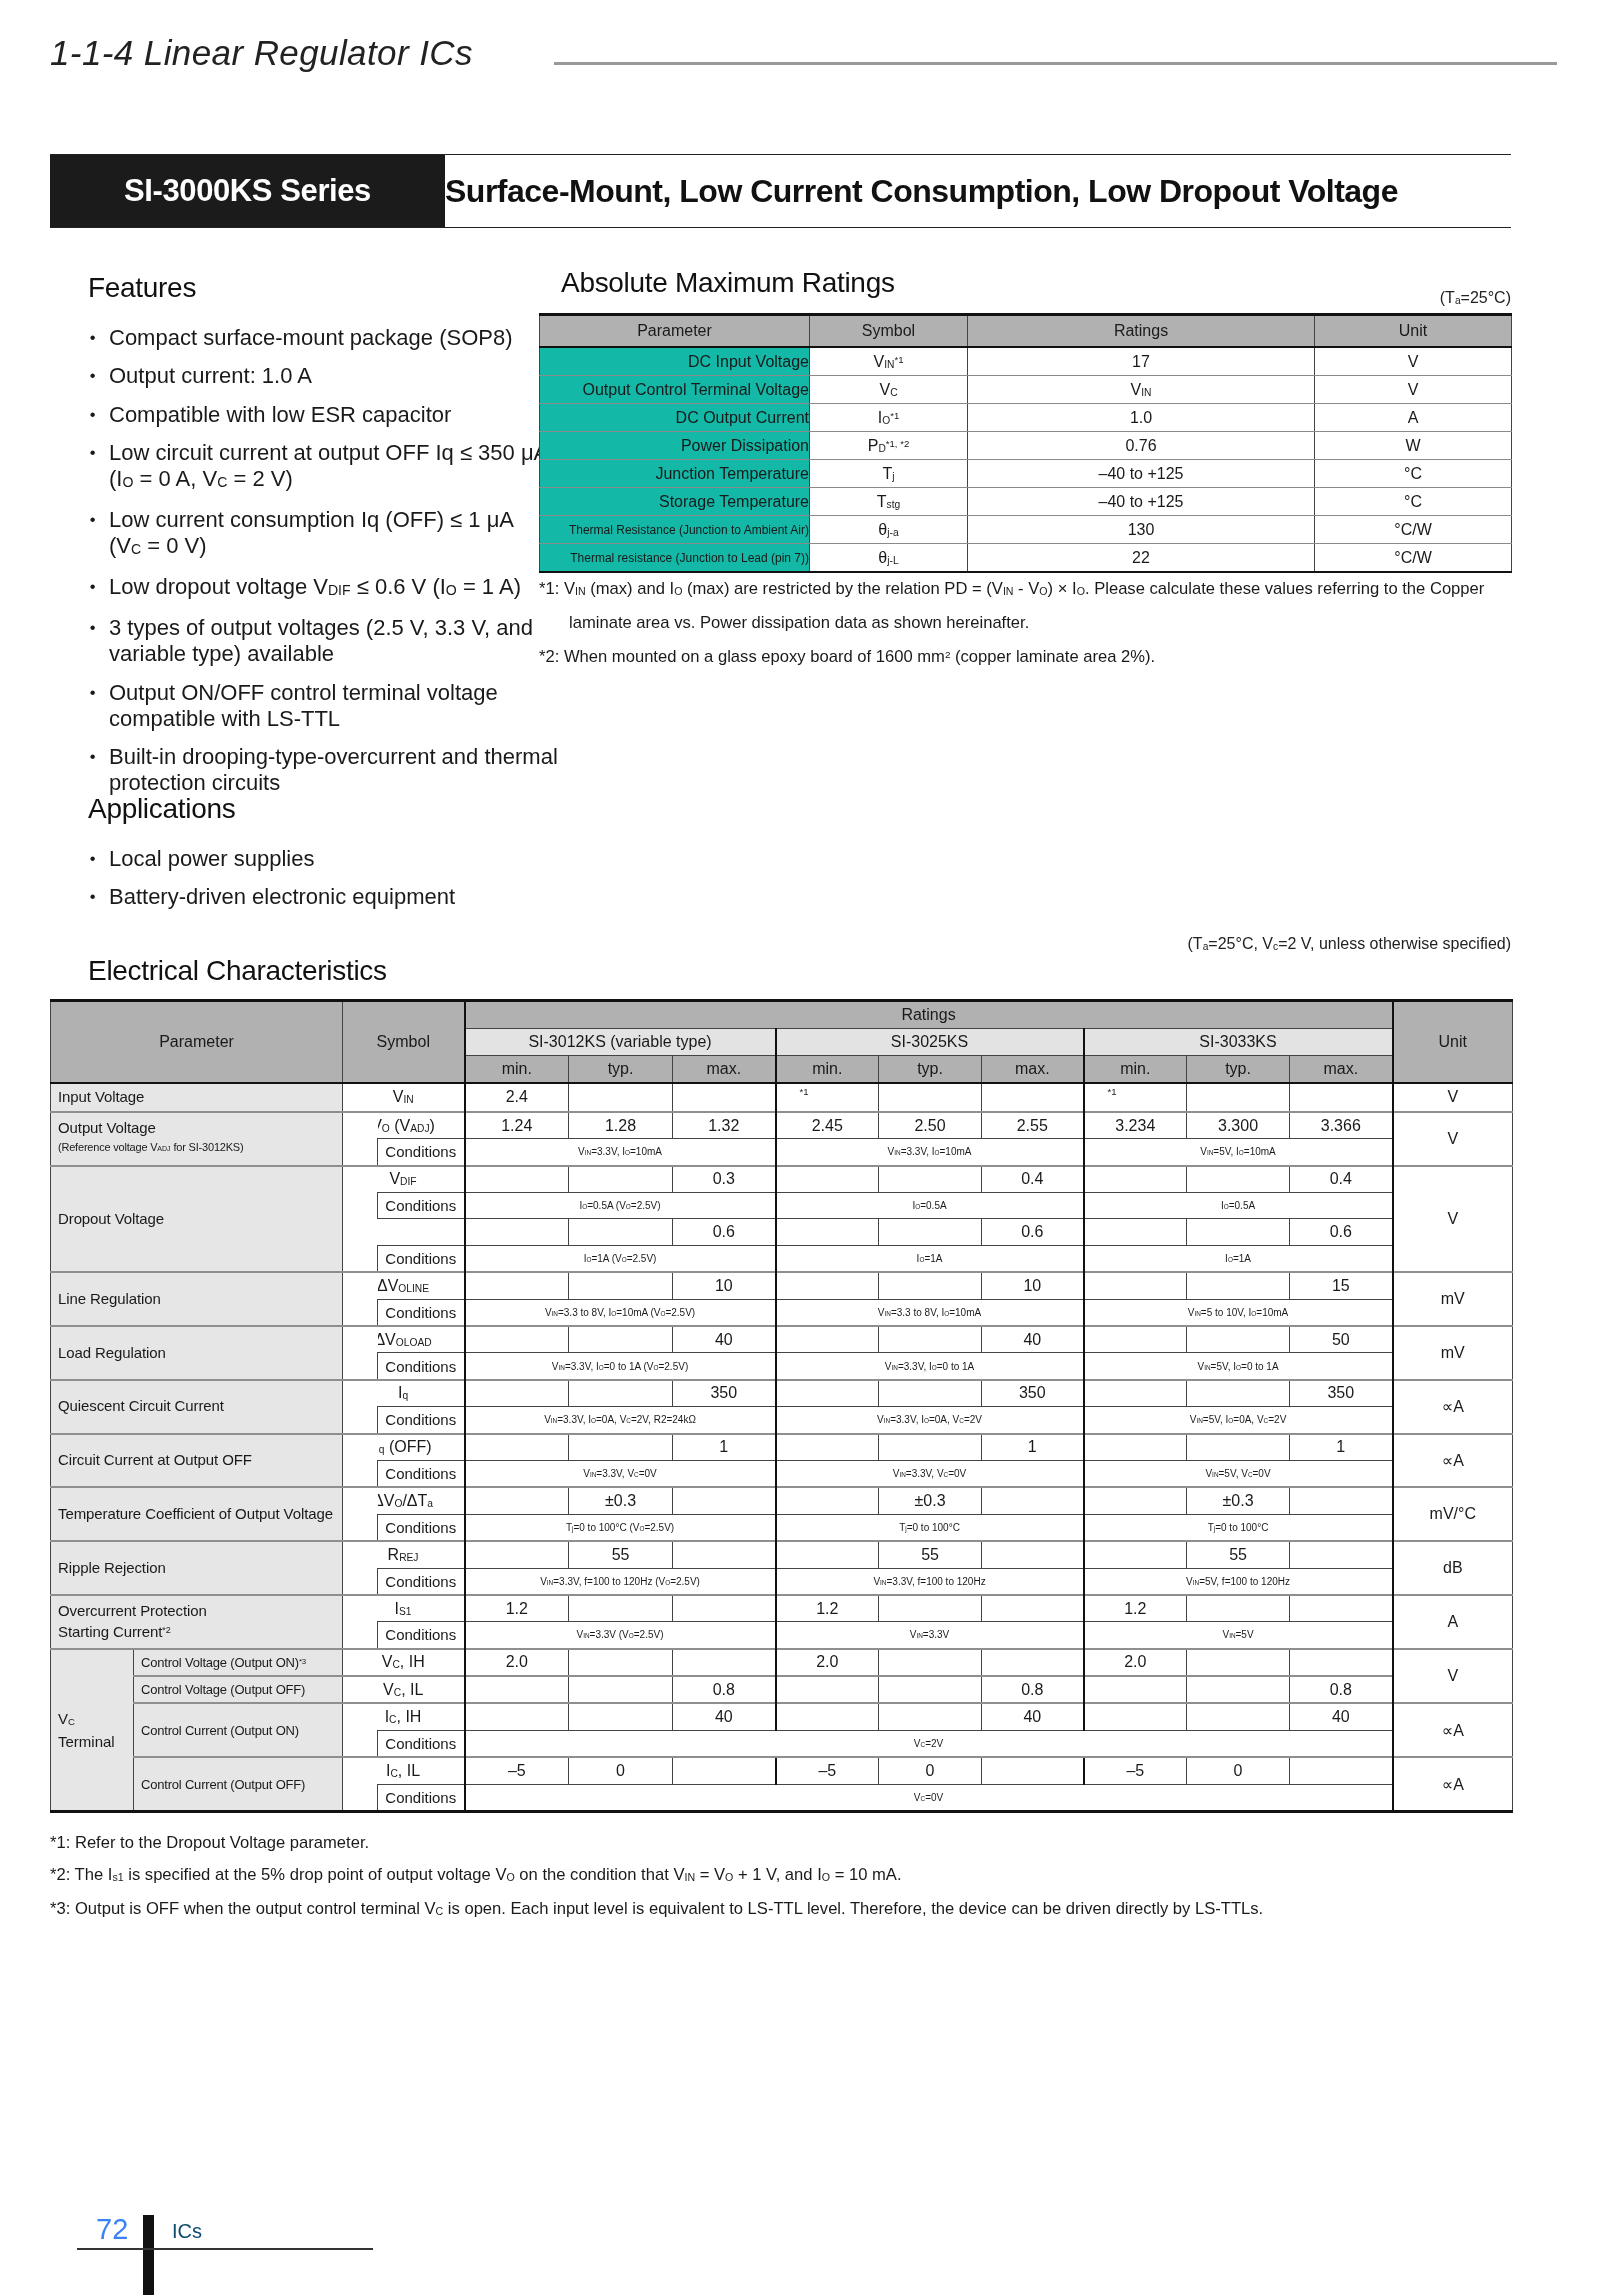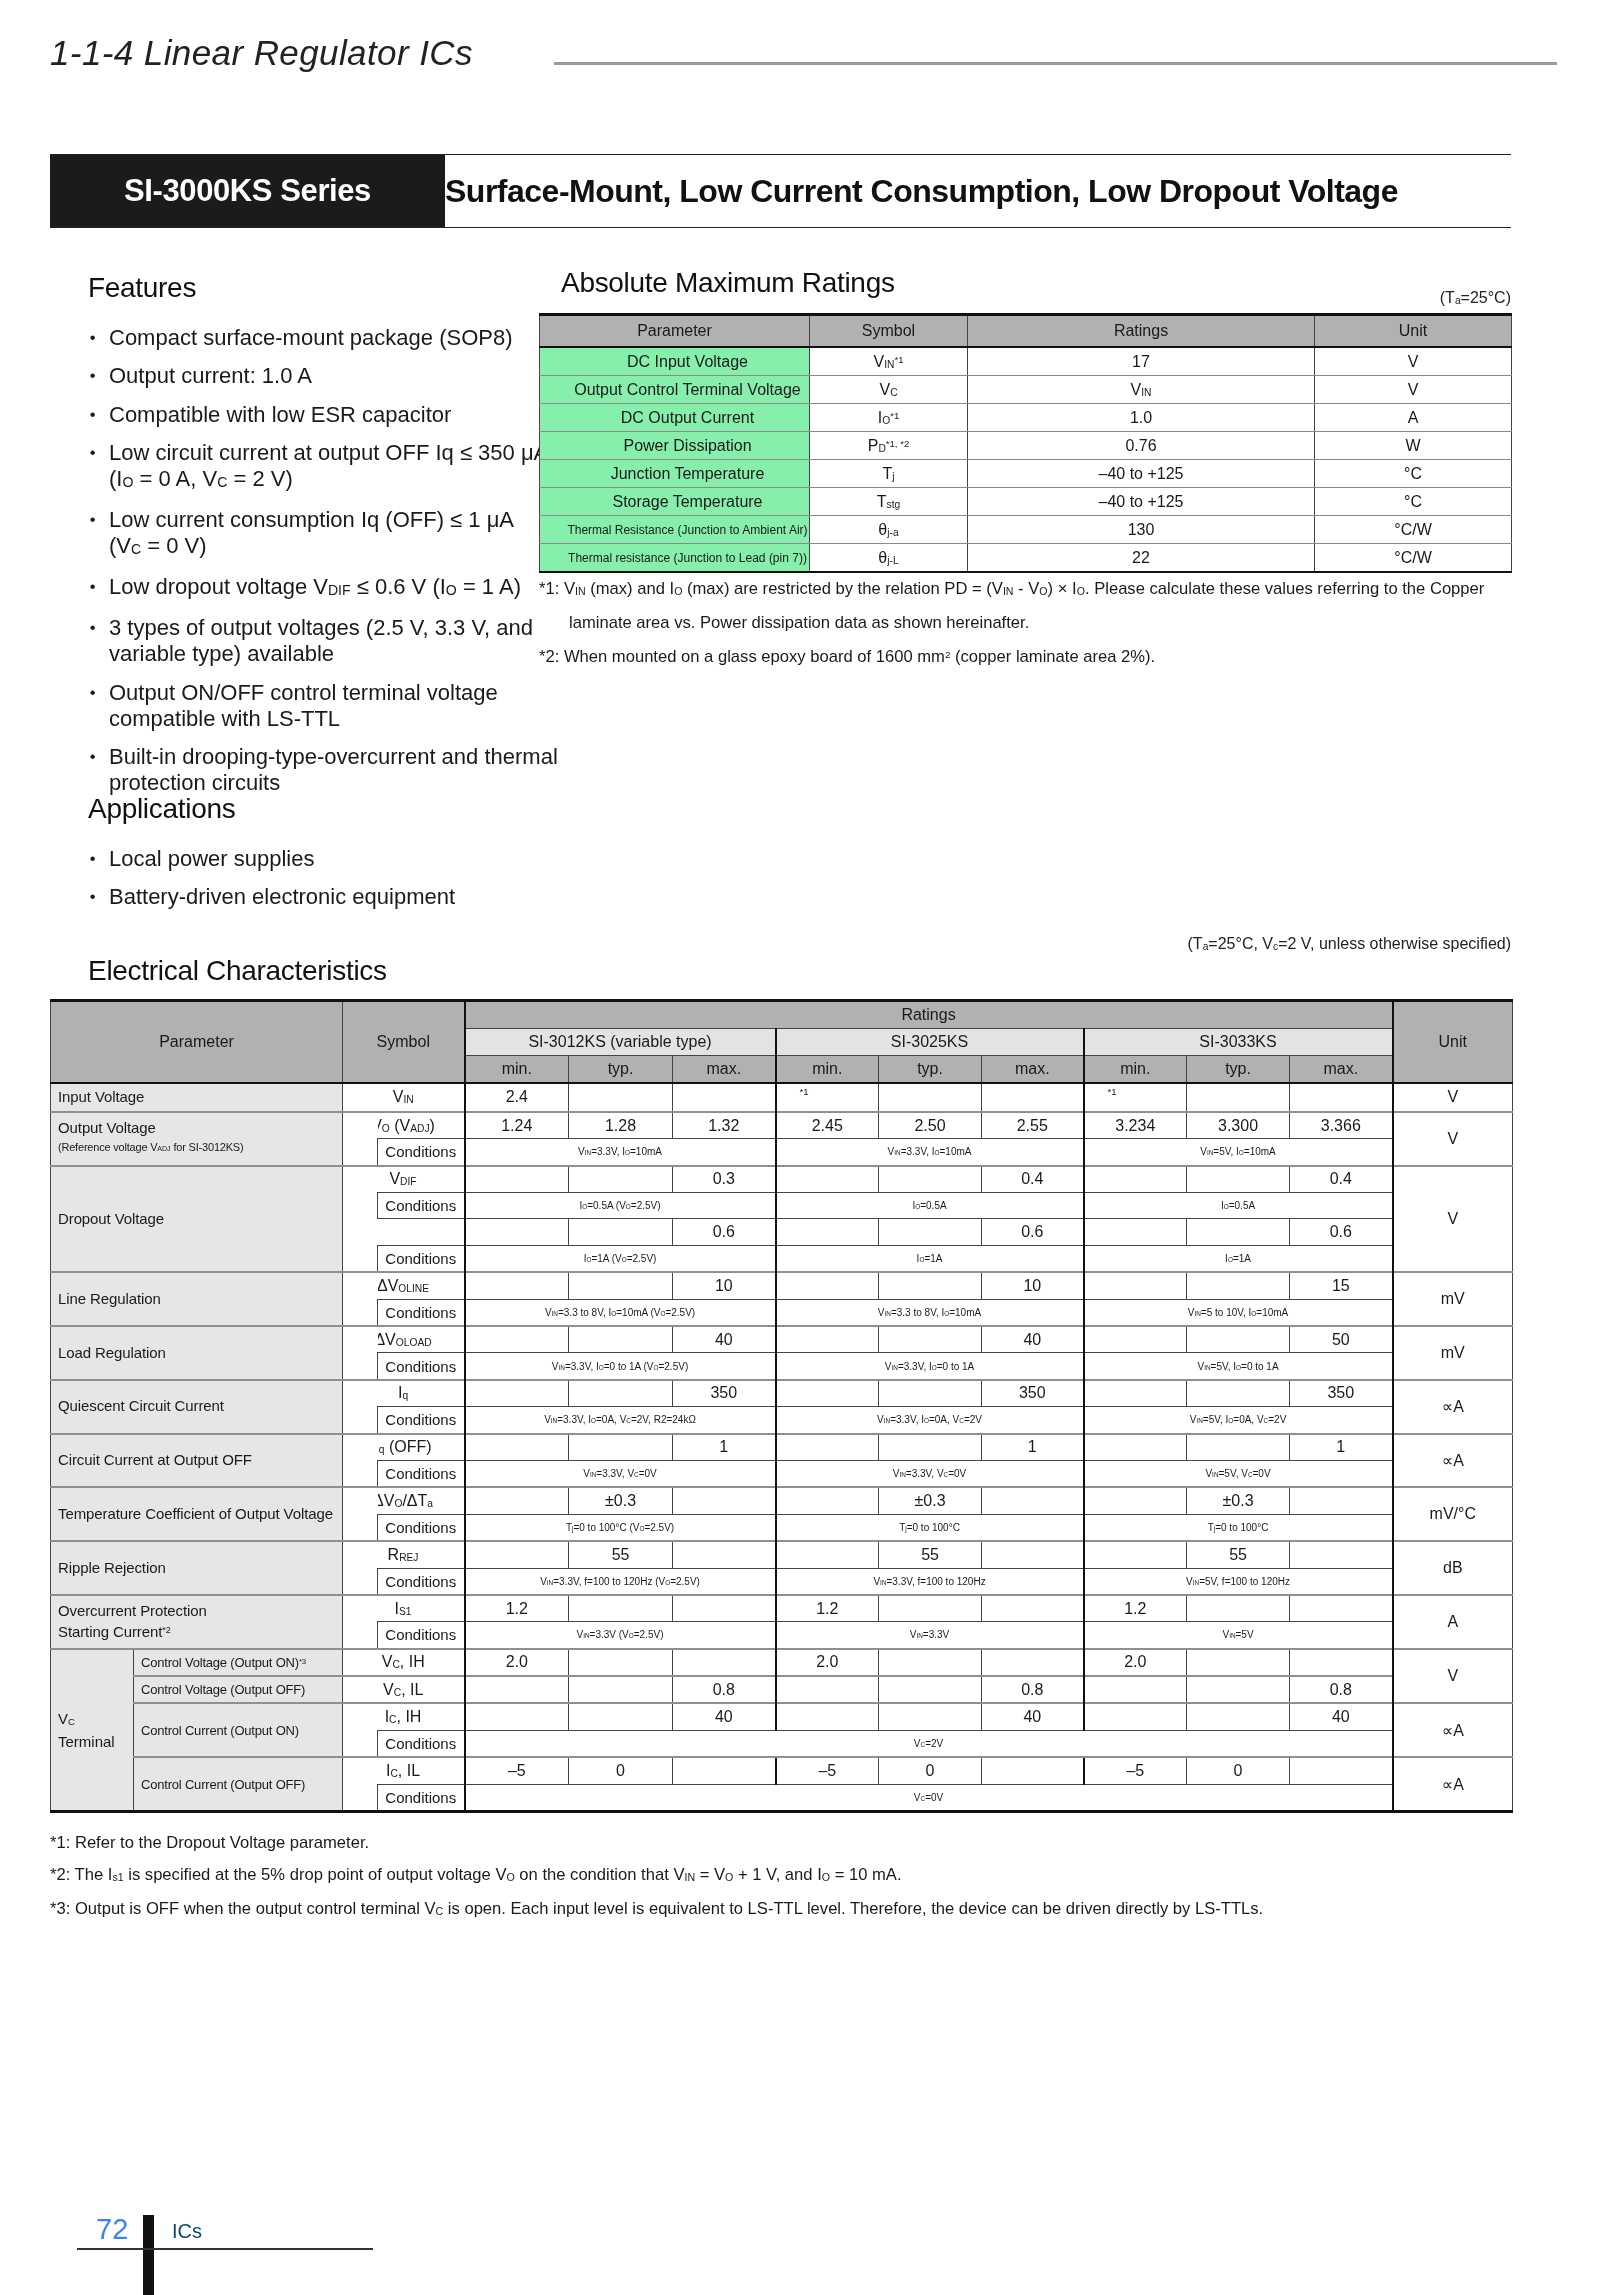--- a/index.html
+++ b/index.html
@@ -37,21 +37,21 @@
 
   
   .amr-wrap{position:absolute;left:539px;top:267px;width:972px;}
   .amr-wrap .sec-h{margin-left:22px;}
   .amr-wrap .cond-note{top:22px;}
   table{border-collapse:collapse;table-layout:fixed;}
   .amr{width:972px;margin-top:14px;border:1.8px solid #111;border-top:3.5px solid #111;border-bottom:2.6px solid #111;}
   .amr th,.amr td{border:0.9px solid #444;overflow:hidden;white-space:nowrap;height:27px;padding:0;}
   .amr tr.h th{background:#b1b1b1;font-size:16px;font-weight:normal;height:30px;border-bottom:2.6px solid #111;}
   .amr td{border-top:0.9px solid #8a8a8a;border-bottom:0.9px solid #8a8a8a;}
-  .amr .ap{background:#86efac;text-align:center;padding-left:26px;font-size:16px;}
+  .amr .ap{background:#14b8a6;text-align:right;padding-left:26px;font-size:16px;}
   .amr .small{font-size:12px;}
   .amr .as,.amr .ar,.amr .au{text-align:center;font-size:16px;}
   .amr-fn{margin-top:0;}
   .fn{font-size:16.6px;line-height:32px;color:#1a1a1a;padding-left:30px;text-indent:-30px;white-space:pre-line;}
 
   
   .ec-wrap{position:absolute;left:50px;top:917px;width:1461px;}
   .ec-wrap .sec-h{margin-left:38px;margin-top:38px;}
   .ec-wrap .cond-note{top:18.4px;}
   .ec{width:1461px;margin-top:12.3px;border:1.8px solid #111;border-top:3.5px solid #111;border-bottom:3.5px solid #111;}

